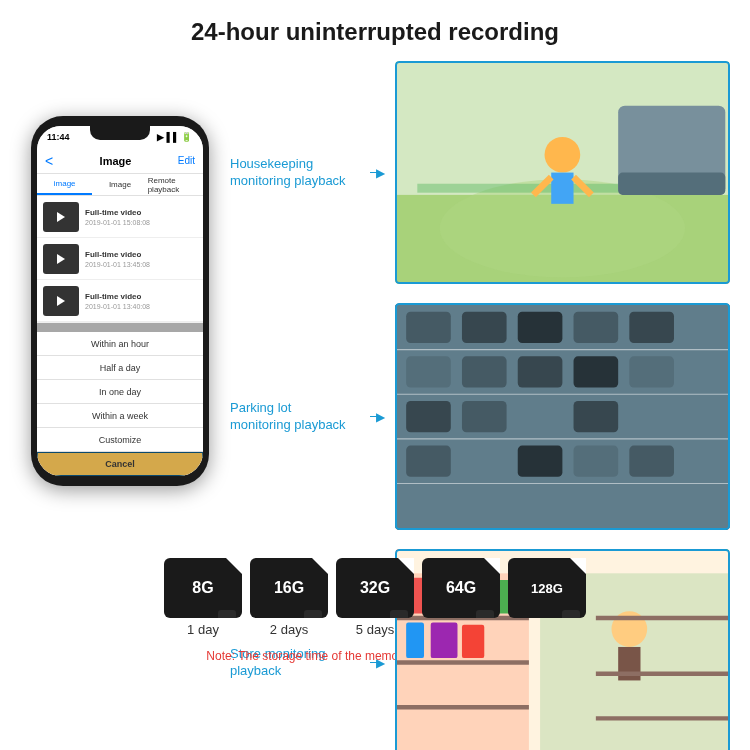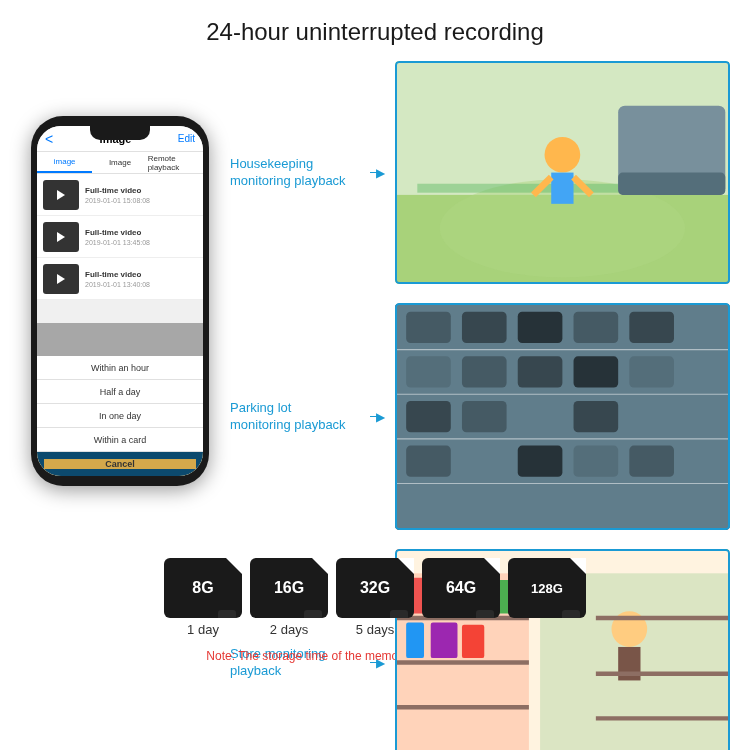--- a/index.html
+++ b/index.html
@@ -11,21 +11,21 @@
       overflow: hidden;
     }
 
     
     .header {
       text-align: center;
       padding: 18px 20px 10px;
     }
     .header h1 {
       font-size: 24px;
-      font-weight: normal;
+      font-weight: bold;
       color: #1a1a1a;
       text-align: center;
     }
 
     
     .main-content {
       display: flex;
       flex-direction: row;
       padding: 0 20px;
       gap: 10px;
@@ -168,21 +168,21 @@
     }
     .dropdown-cancel {
       height: 24px;
       display: flex;
       align-items: center;
       justify-content: center;
       font-size: 9px;
       color: #333;
       background: #d4a84b;
       font-weight: bold;
-      border: 7px solid #0c4a6e;
+      border: 1px solid #0c4a6e;
     }
 
     
     .monitoring-panels {
       flex: 1;
       display: flex;
       flex-direction: column;
       gap: 19px;
       padding-top: 5px;
     }
@@ -320,20 +320,24 @@
   <h1>24-hour uninterrupted recording</h1>
 </div>
 
 <div class="main-content">
 
   <div class="phone-container">
     <div class="phone">
       <div class="phone-notch"></div>
       <div class="phone-screen">
 
+        <div class="phone-status-bar">
+          <span>11:44</span>
+          <span>▶ ▌▌ 🔋</span>
+        </div>
 
         <div class="phone-nav-bar">
           <span class="nav-back">&lt;</span>
           <span class="nav-title">Image</span>
           <span class="nav-edit">Edit</span>
         </div>
 
         <div class="phone-tabs">
           <div class="phone-tab active">image</div>
           <div class="phone-tab">Image</div>
@@ -366,21 +370,22 @@
             <div class="video-title">Full-time video</div>
             <div class="video-date">2019-01-01 13:40:08</div>
           </div>
         </div>
 
         <div class="dropdown-overlay">
           <div class="dropdown-menu">
             <div class="dropdown-item">Within an hour</div>
             <div class="dropdown-item">Half a day</div>
             <div class="dropdown-item">In one day</div>
-            <div class="dropdown-item">Within a card</div>
+            <div class="dropdown-item">Within a week</div>
+            <div class="dropdown-item">Customize</div>
             <div class="dropdown-cancel">Cancel</div>
           </div>
         </div>
       </div>
     </div>
   </div>
 
   <div class="monitoring-panels">
 
     <div class="monitoring-row">

